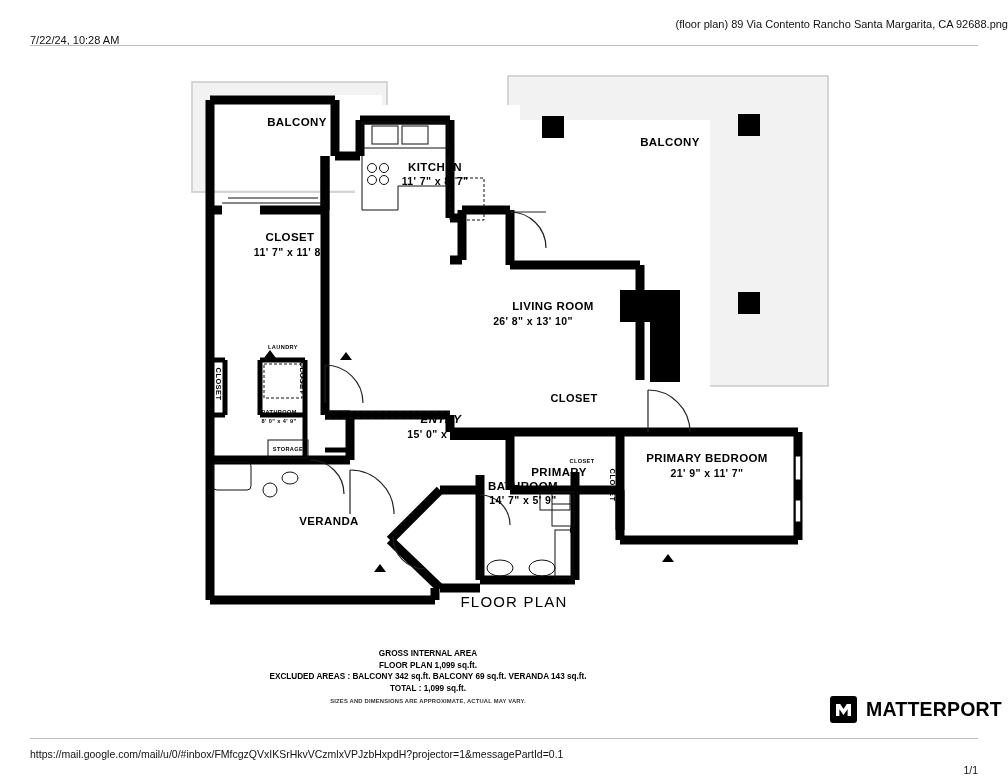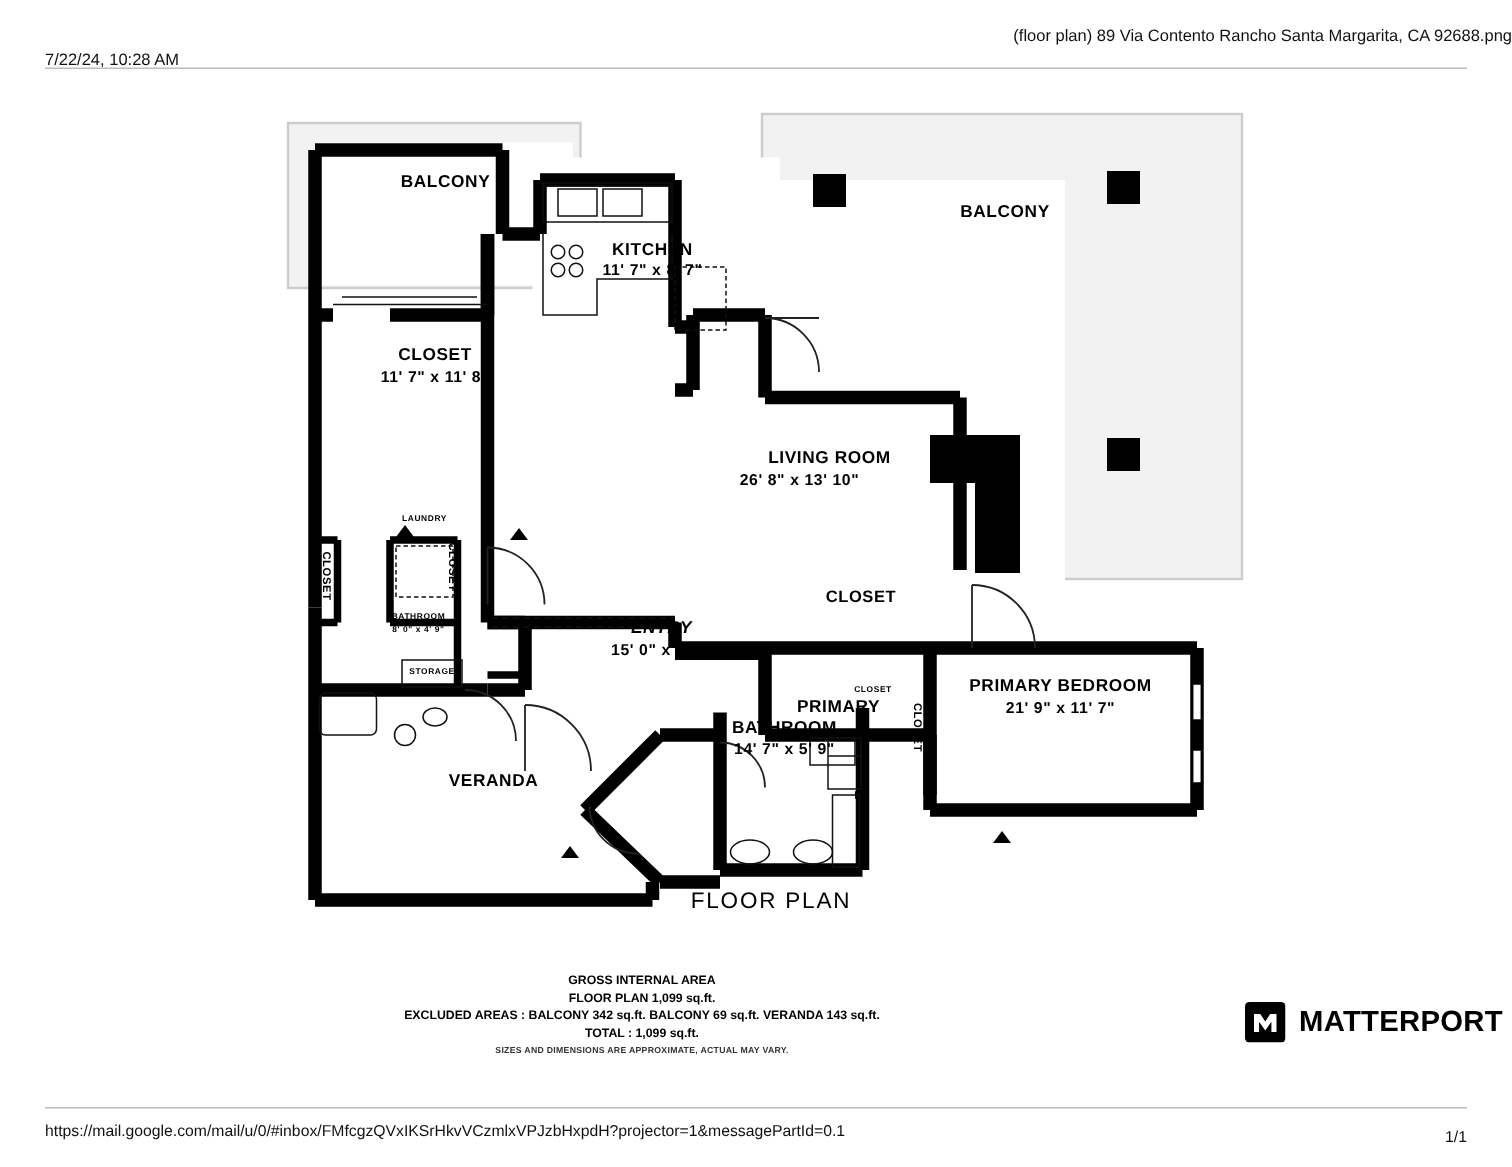--- a/index.html
+++ b/index.html
@@ -19,21 +19,21 @@
     font-size:11px;color:#111;
   }
   .print-header .date{position:absolute;left:30px;top:0;white-space:nowrap;margin-top:16px;}
   .print-header .title{position:absolute;left:0;top:0;width:100%;text-align:right;}
   .hr-top{position:absolute;top:45px;left:30px;width:948px;height:1px;background:#bdbdbd;}
   .hr-bottom{position:absolute;top:738px;left:30px;width:948px;height:1px;background:#bdbdbd;}
   .print-footer{
     position:absolute;top:748px;left:0;width:100%;font-size:10.5px;color:#111;
   }
   .print-footer .url{position:absolute;left:30px;top:0;white-space:nowrap;text-align:right;}
-  .print-footer .pageno{position:absolute;right:30px;top:4px;text-align:right;}
+  .print-footer .pageno{position:absolute;right:30px;top:16px;text-align:right;}
 
   
   .plan{position:absolute;left:150px;top:60px;width:720px;height:560px;}
   .plan svg{display:block;}
 
   
   .lbl{
     position:absolute;
     text-align:center;
     font-weight:bold;
@@ -58,21 +58,21 @@
   
   .areas{
     position:absolute;left:0;top:648px;width:856px;
     text-align:center;font-size:8.2px;line-height:1.42;font-weight:bold;
     color:#000;
   }
   .areas .fine{font-size:5.8px;font-weight:bold;color:#333;letter-spacing:.2px;padding-top:2px;}
 
   
   .mp{
-    position:absolute;left:830px;top:668px;display:flex;align-items:center;gap:9px;
+    position:absolute;left:830px;top:696px;display:flex;align-items:center;gap:9px;
   }
   .mp .mark{width:27px;height:27px;}
   .mp .word{font-size:19.5px;font-weight:bold;letter-spacing:.2px;}
 </style>
 </head>
 <body>
 
 <div class="page">
 
   <div class="print-header">

